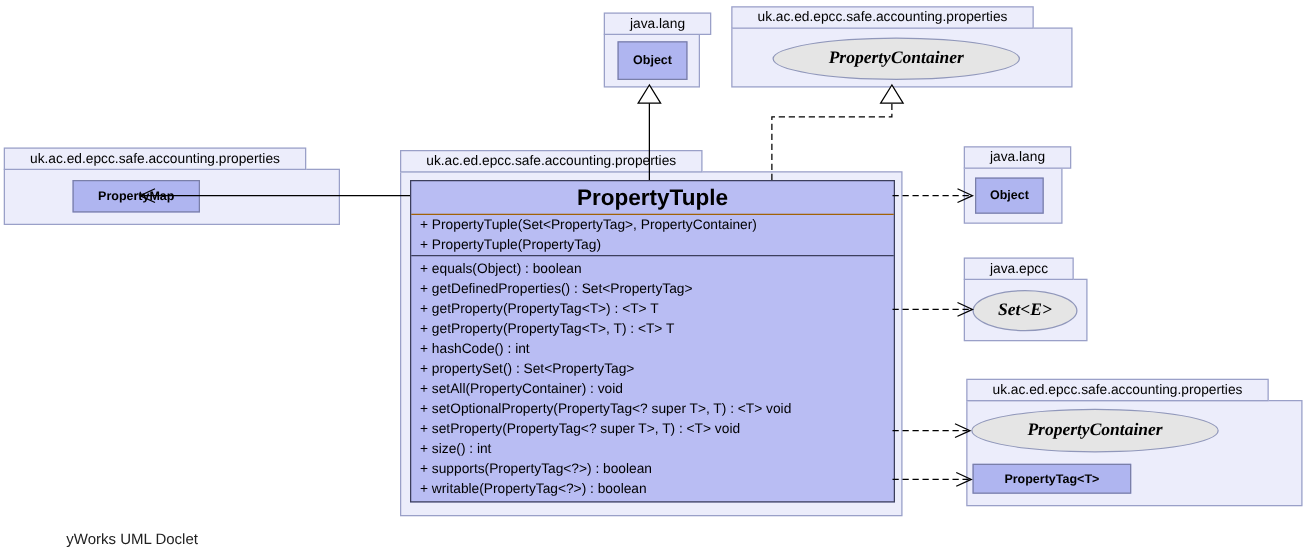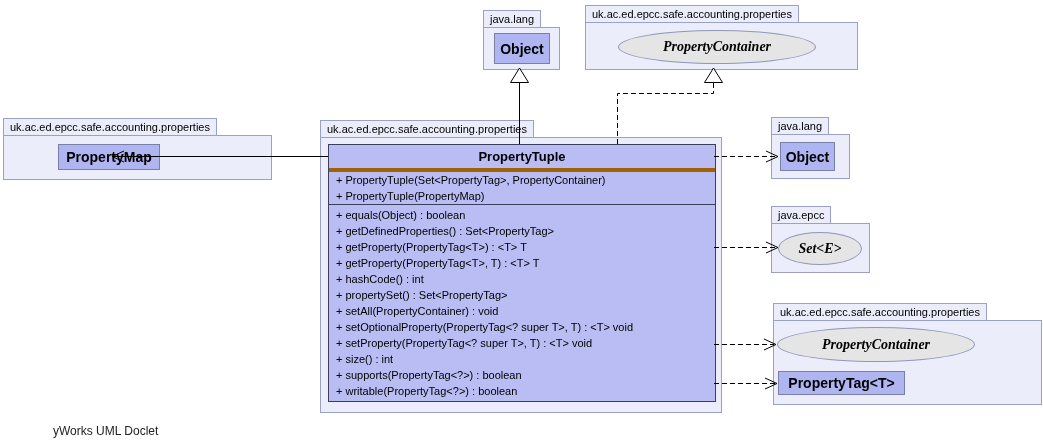--- a/index.html
+++ b/index.html
@@ -1,33 +1,33 @@
 <!DOCTYPE html>
 <html><head>
 <meta charset="utf-8">
 <style>
   html,body{margin:0;padding:0;background:#fff;}
   .canvas{position:relative;width:1043px;height:448px;background:#ffffff;
           font-family:"Liberation Sans",sans-serif;overflow:hidden;}
-  .pkg-tab{position:absolute;height:16px;line-height:16px;padding:0 6px;
+  .pkg-tab{position:absolute;height:16px;line-height:16px;padding:0 20px;
            background:#ecedfb;border:1px solid #9aa0c8;font-size:11px;color:#000;
            white-space:nowrap;z-index:2;}
   .pkg-body{position:absolute;background:#ecedfb;border:1px solid #9aa0c8;z-index:1;}
   .class-box{position:absolute;background:#afb5f0;border:1px solid #7a7fa8;
              display:flex;align-items:center;justify-content:center;
-             font-weight:bold;font-size:14px;color:#000;z-index:3;}
+             font-weight:bold;font-size:10px;color:#000;z-index:3;}
   .iface-ellipse{position:absolute;background:#e5e5e5;border:1px solid #9097ba;
                  border-radius:50%;display:flex;align-items:center;justify-content:center;
                  font-family:"Liberation Serif",serif;font-style:italic;font-weight:bold;
                  font-size:14px;color:#000;z-index:3;}
   .main-class{position:absolute;left:328px;top:144px;width:386px;height:256px;
               border:1px solid #3c3f5c;background:#b9bdf3;z-index:3;
               display:flex;flex-direction:column;}
   .mc-title{height:28px;display:flex;align-items:center;justify-content:center;
-            font-weight:bold;font-size:13px;border-bottom:4px solid #a16207;}
+            font-weight:bold;font-size:18px;border-bottom:1px solid #a16207;}
   .mc-ctors{height:33px;border-bottom:1px solid #3c3f5c;display:flex;
             flex-direction:column;justify-content:center;}
   .mc-methods{flex:1;display:flex;flex-direction:column;justify-content:flex-start;
               padding:2px 0;}
   .mc-row{font-size:11px;line-height:16px;padding-left:7px;white-space:nowrap;}
   .connectors{position:absolute;left:0;top:0;z-index:4;pointer-events:none;}
   .footer{position:absolute;left:7px;top:424px;font-size:12px;color:#222;margin-left:46px;}
 </style>
 </head>
 <body>
@@ -45,21 +45,21 @@
   <div class="pkg-tab" style="left:585px;top:5px;">uk.ac.ed.epcc.safe.accounting.properties</div>
   <div class="pkg-body" style="left:585px;top:22px;width:271px;height:46px;"></div>
   <div class="iface-ellipse" style="left:618px;top:30px;width:196px;height:32px;">PropertyContainer</div>
 
   <div class="pkg-tab" style="left:320px;top:120px;">uk.ac.ed.epcc.safe.accounting.properties</div>
   <div class="pkg-body" style="left:320px;top:137px;width:400px;height:274px;"></div>
   <div class="main-class">
     <div class="mc-title">PropertyTuple</div>
     <div class="mc-ctors">
       <div class="mc-row">+ PropertyTuple(Set&lt;PropertyTag&gt;, PropertyContainer)</div>
-      <div class="mc-row">+ PropertyTuple(PropertyMap)</div>
+      <div class="mc-row">+ PropertyTuple(PropertyTag)</div>
     </div>
     <div class="mc-methods">
       <div class="mc-row">+ equals(Object) : boolean</div>
       <div class="mc-row">+ getDefinedProperties() : Set&lt;PropertyTag&gt;</div>
       <div class="mc-row">+ getProperty(PropertyTag&lt;T&gt;) : &lt;T&gt; T</div>
       <div class="mc-row">+ getProperty(PropertyTag&lt;T&gt;, T) : &lt;T&gt; T</div>
       <div class="mc-row">+ hashCode() : int</div>
       <div class="mc-row">+ propertySet() : Set&lt;PropertyTag&gt;</div>
       <div class="mc-row">+ setAll(PropertyContainer) : void</div>
       <div class="mc-row">+ setOptionalProperty(PropertyTag&lt;? super T&gt;, T) : &lt;T&gt; void</div>

